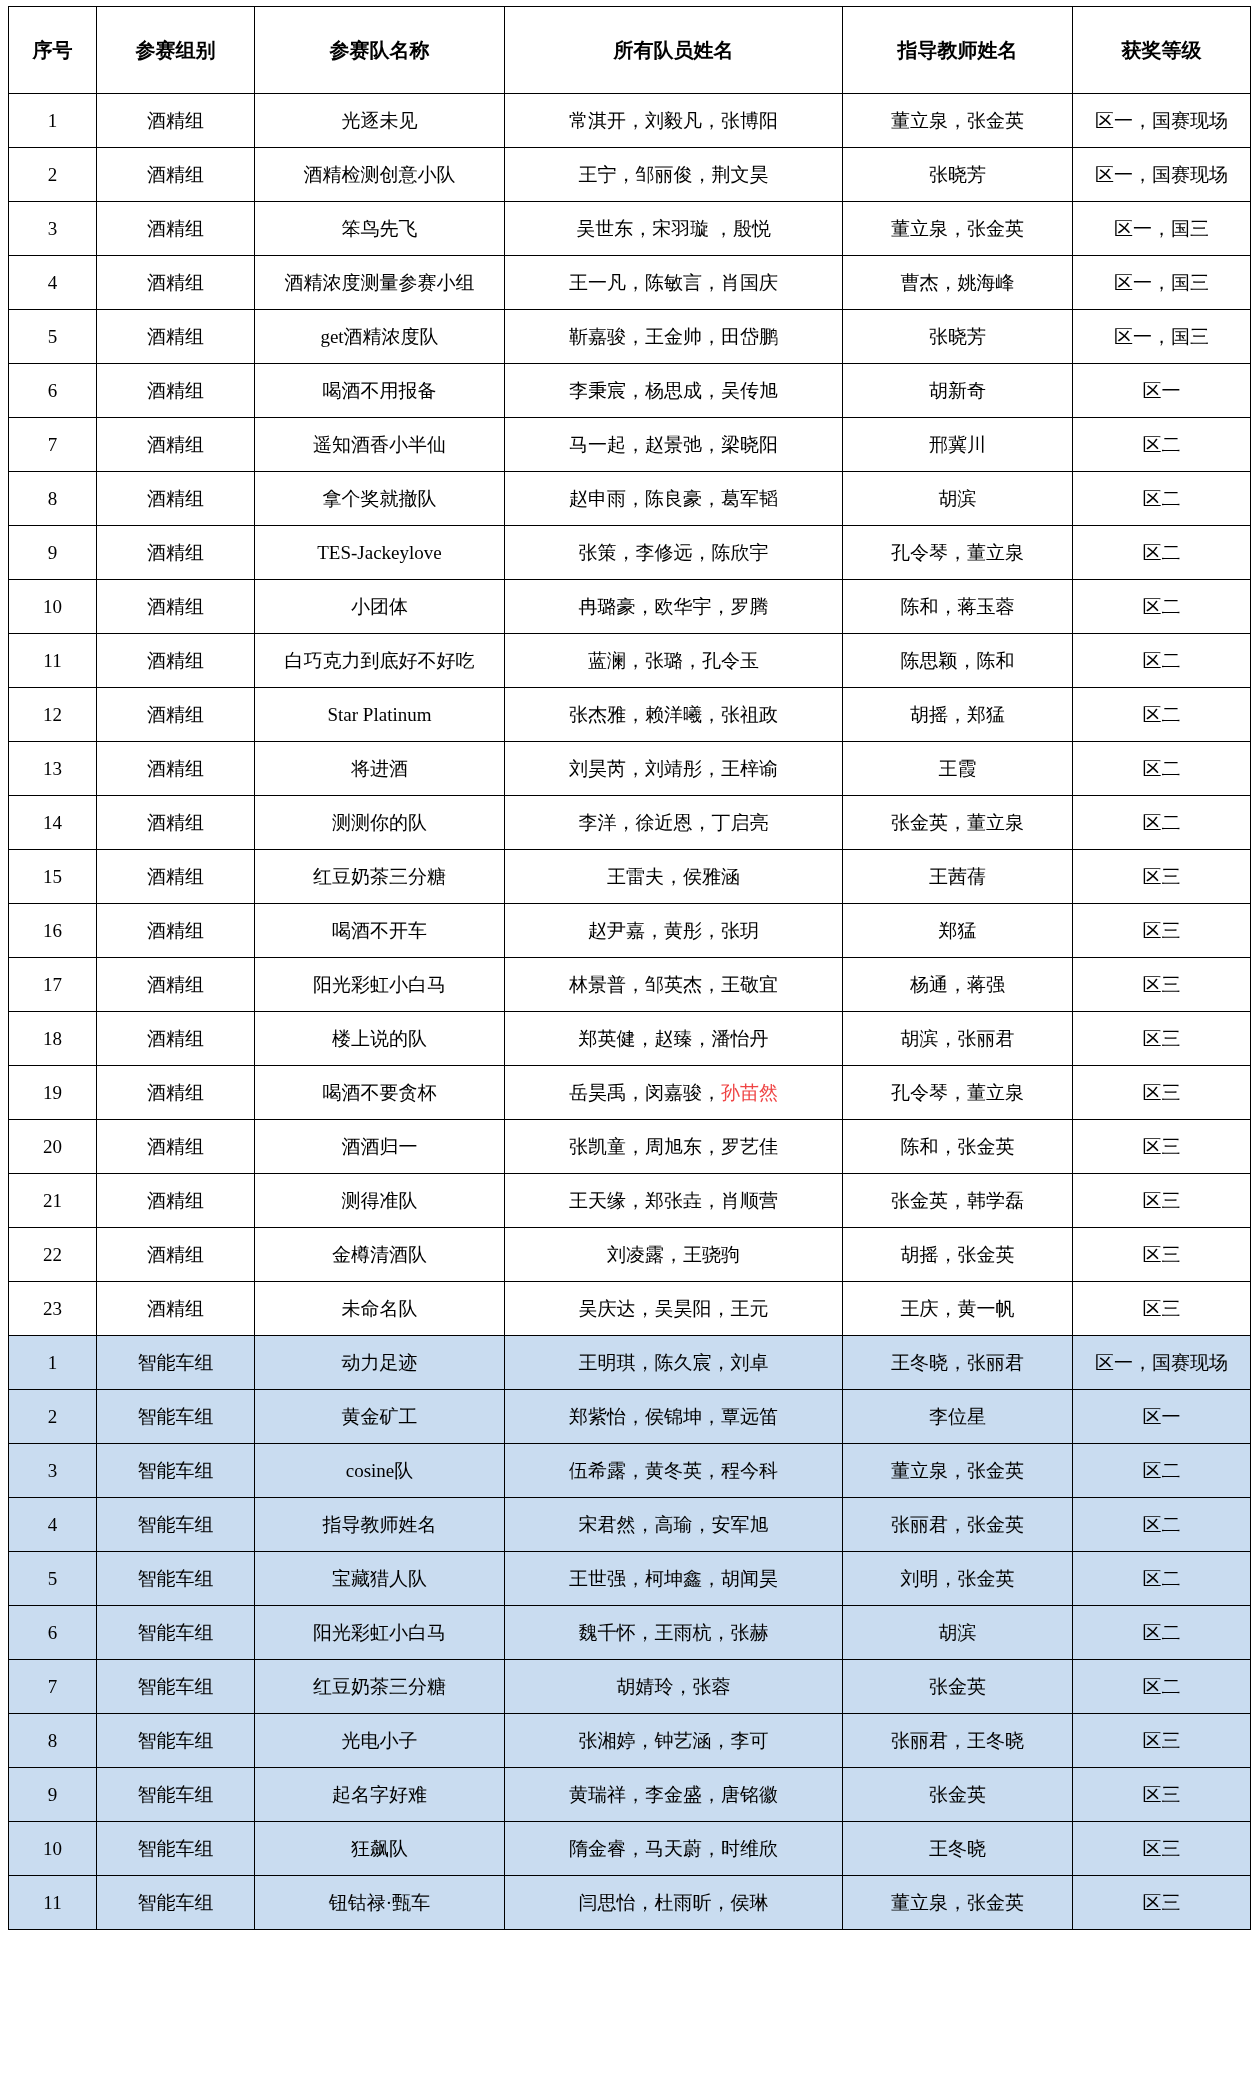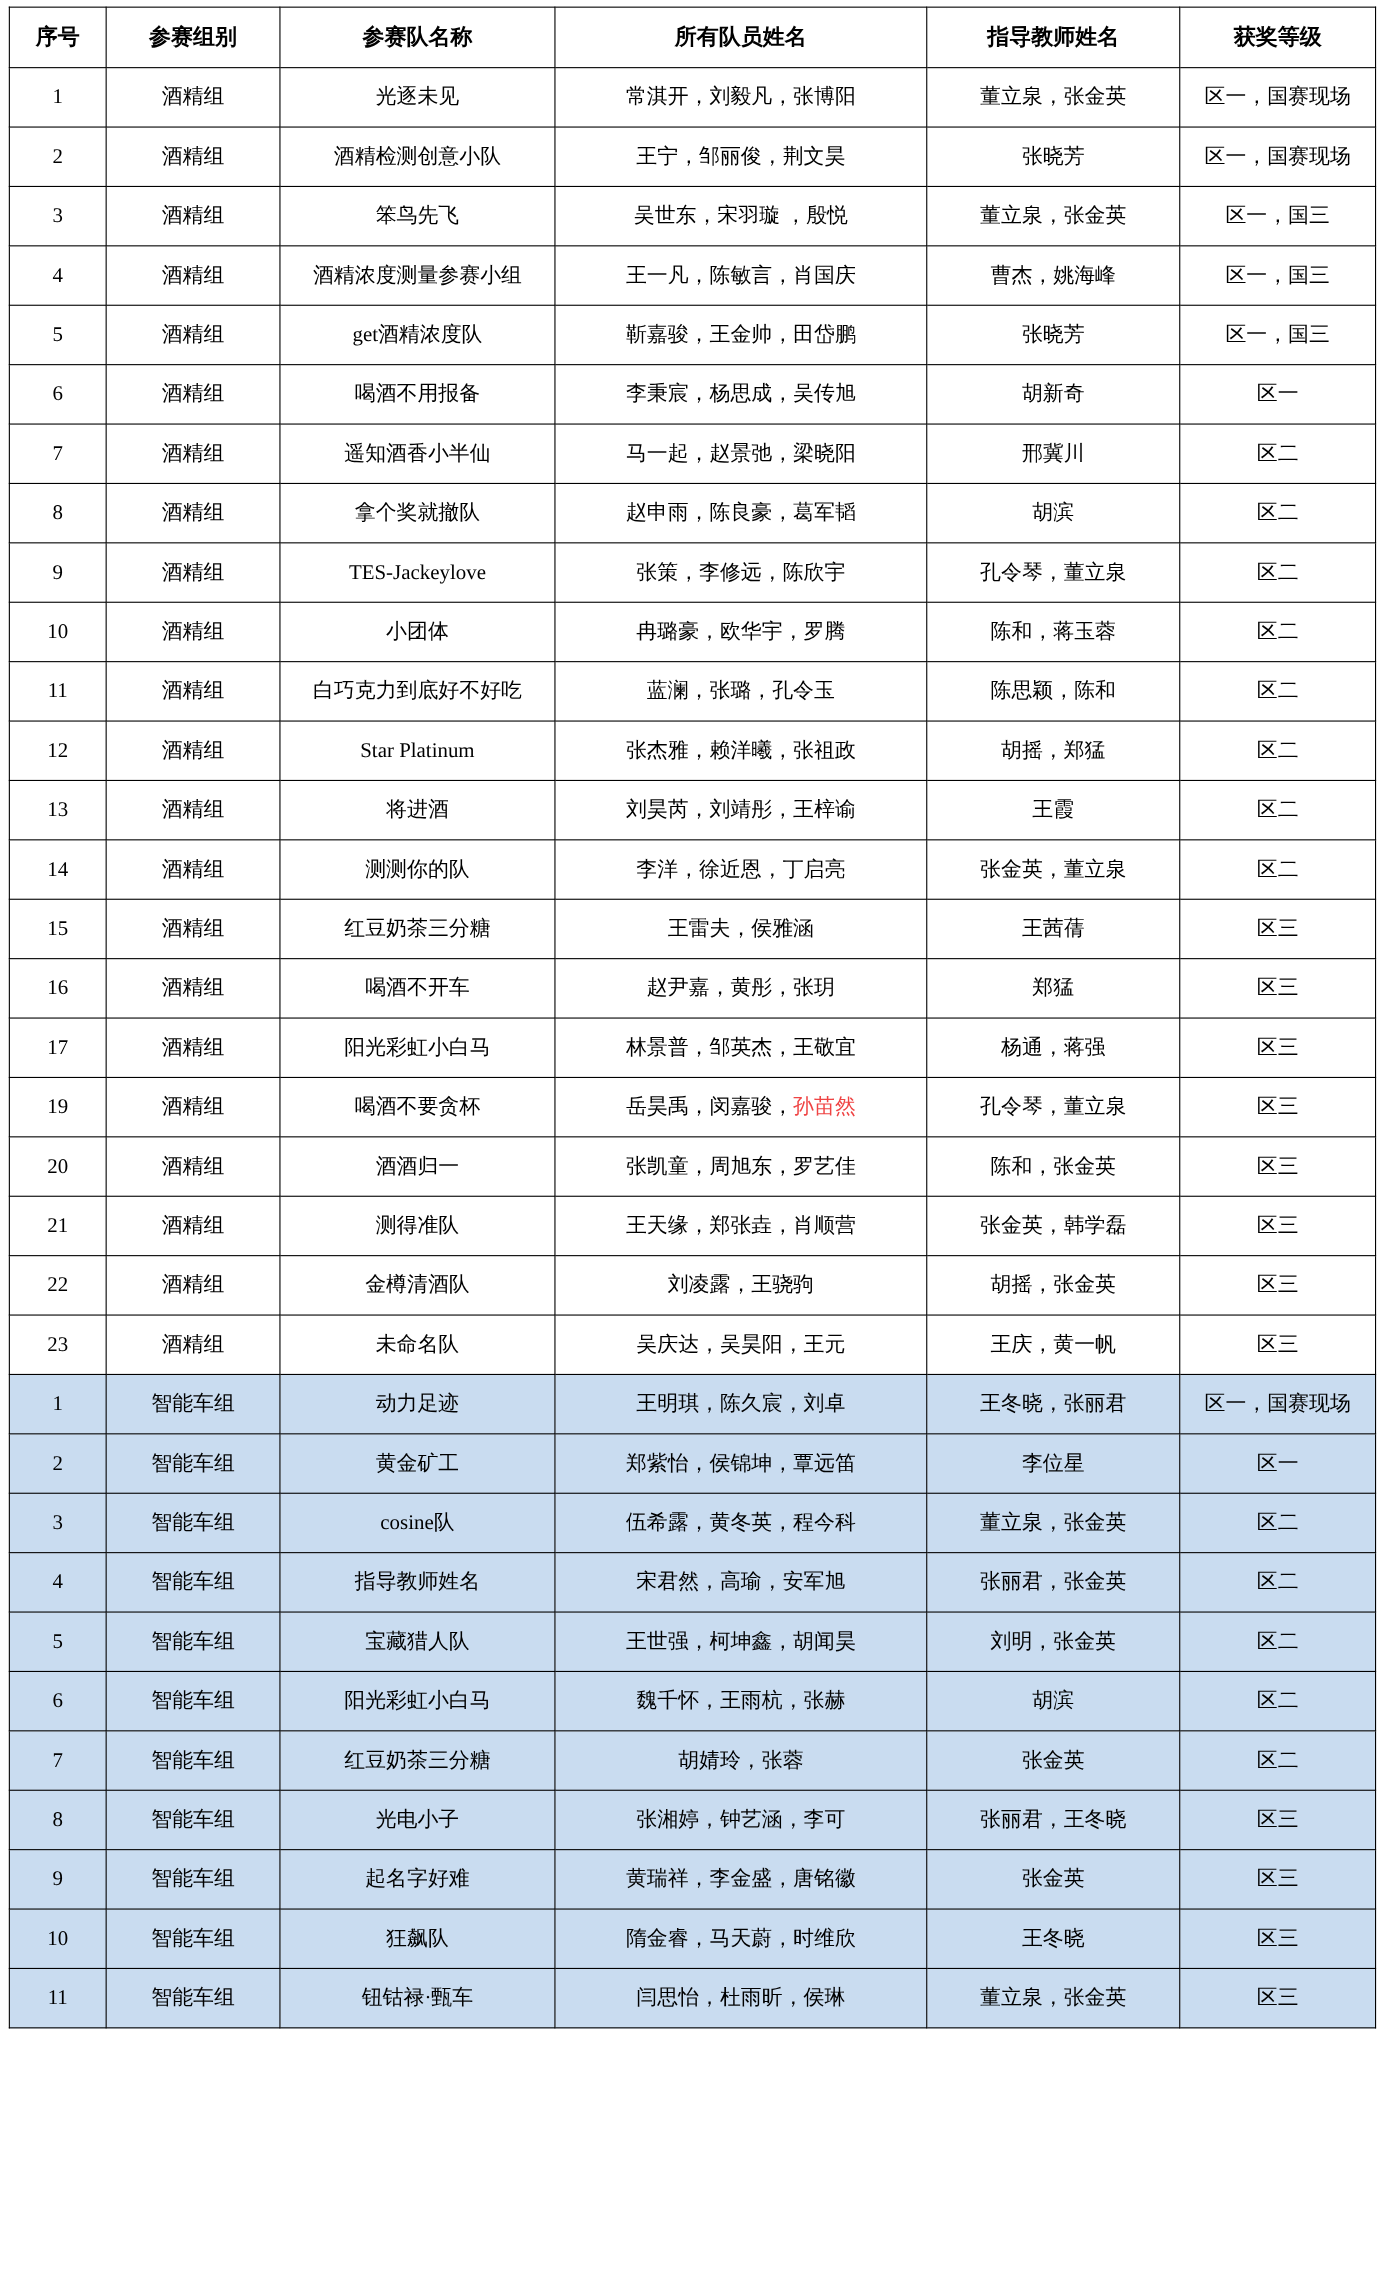--- a/index.html
+++ b/index.html
@@ -36,21 +36,21 @@
     text-align: center;
     vertical-align: middle;
     padding: 7px 4px;
     line-height: 1.32;
     word-break: break-all;
   }
   table.award-table th {
     font-weight: bold;
     font-size: 20px;
     height: 38px;
-    padding: 8px 4px;
+    padding: 24px 4px;
   }
   table.award-table tbody tr {
     height: 54px;
   }
   tr.group-alcohol td {
     background: #ffffff;
   }
   tr.group-car td {
     background: #c9dcf0;
   }
@@ -212,20 +212,28 @@
         </tr>
         <tr class="group-alcohol">
           <td>17</td>
           <td>酒精组</td>
           <td>阳光彩虹小白马</td>
           <td>林景普，邹英杰，王敬宜</td>
           <td>杨通，蒋强</td>
           <td>区三</td>
         </tr>
         <tr class="group-alcohol">
+          <td>18</td>
+          <td>酒精组</td>
+          <td>楼上说的队</td>
+          <td>郑英健，赵臻，潘怡丹</td>
+          <td>胡滨，张丽君</td>
+          <td>区三</td>
+        </tr>
+        <tr class="group-alcohol">
           <td>19</td>
           <td>酒精组</td>
           <td>喝酒不要贪杯</td>
           <td><span>岳昊禹，闵嘉骏，</span><span class="highlight-name">孙苗然</span></td>
           <td>孔令琴，董立泉</td>
           <td>区三</td>
         </tr>
         <tr class="group-alcohol">
           <td>20</td>
           <td>酒精组</td>

